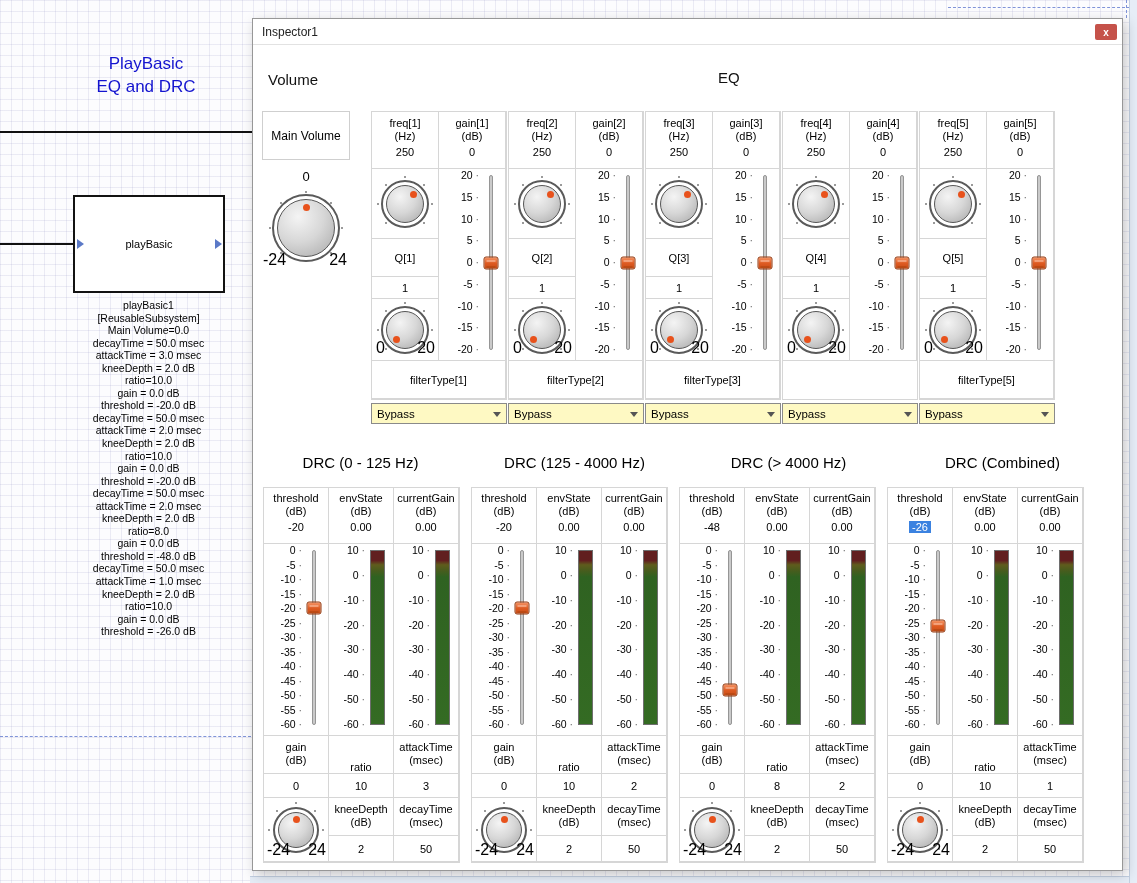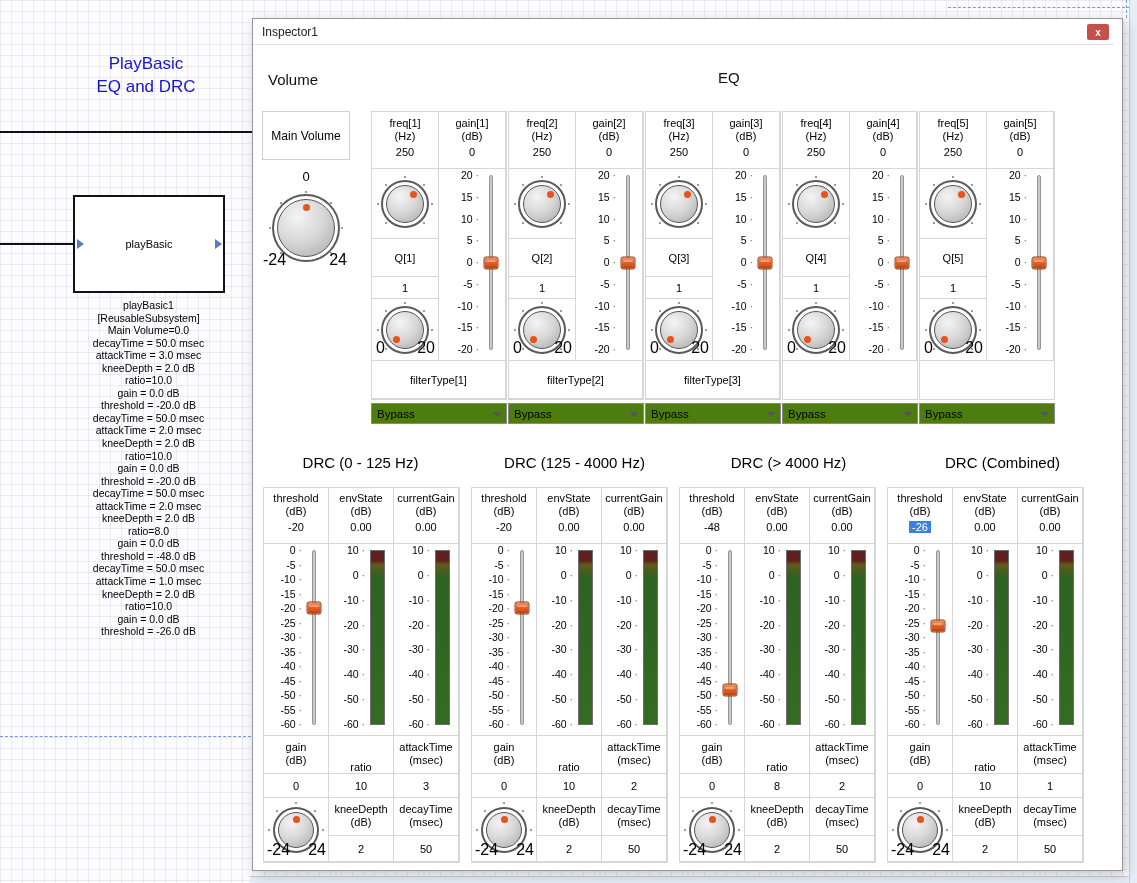--- a/index.html
+++ b/index.html
@@ -36,21 +36,21 @@
   .dash-v { position:absolute; border-left:1.5px dashed #8094d8; }
   .dash-trv { left:1126px; top:0; height:18px; }
   .scroll-v { position:absolute; right:0; top:0; width:8px; height:883px;
     background:#e6edf7; border-left:1px solid #c3d0e2; }
   .scroll-h { position:absolute; left:250px; right:8px; bottom:0; height:7px;
     background:#e6edf7; border-top:1px solid #c3d0e2; }
 
   
   .inspector { position:absolute; left:252px; top:18px; width:871px; height:853px;
     background:#fff; border:1px solid #979797; box-shadow:3px 4px 12px rgba(0,0,0,.22); }
-  .titlebar { position:absolute; left:0; top:0; right:8px; height:26px; background:#fff;
+  .titlebar { position:absolute; left:0; top:0; right:0; height:26px; background:#fff;
     border-bottom:1px solid #e2e2e2; }
   .titlebar .title { position:absolute; left:9px; top:6px; font-size:12px; color:#222; }
   .closebtn { position:absolute; right:5px; top:5px; width:22px; height:16px; background:#c5524a;
     border-radius:2px; color:#fff; font-size:10px; font-weight:bold; display:flex;
     align-items:center; justify-content:center; cursor:default; }
   .win-content { position:absolute; left:0; top:26px; right:0; bottom:0; }
 
   .sec-h { position:absolute; font-size:15px; color:#111; }
   .h-volume { left:15px; top:26px; }
   .h-eq { left:441px; top:24px;margin-left:24px; }
@@ -97,21 +97,21 @@
   .eq-grid > div { border-right:1px solid #d6d6d6; border-bottom:1px solid #d6d6d6; }
   .c-hdr { padding-top:5px; text-align:center; }
   .c-knob { grid-column:1; grid-row:2; display:flex; align-items:center; justify-content:center; position:relative; }
   .c-qknob { grid-row:5; }
   .c-slider { grid-column:2; grid-row:2 / span 4; position:relative; }
   .c-qname { grid-column:1; grid-row:3; display:flex; align-items:center; justify-content:center; font-size:11px; }
   .c-qval { grid-column:1; grid-row:4; display:flex; align-items:center; justify-content:center; font-size:11px; }
   .c-ftype { grid-column:1 / span 2; grid-row:6; display:flex; align-items:center; justify-content:center; font-size:11px; }
   .c-qknob .kmin { position:absolute; left:4px; bottom:3px; }
   .c-qknob .kmax { position:absolute; right:3px; bottom:3px; }
-  .dd { position:relative; margin-top:3px; height:21px; border:1px solid #8a8a8a; background:#4d7c0f;
+  .dd { position:relative; margin-top:3px; height:21px; border:1px solid #8a8a8a; background:#fef9c3;
     display:flex; align-items:center; padding-left:5px; font-size:11.5px; }
   .dd-arrow { position:absolute; right:5px; top:8px; width:0; height:0;
     border-left:4px solid transparent; border-right:4px solid transparent; border-top:5px solid #555; }
 
   
   .ticks { position:absolute; top:1px; bottom:5px; left:0; right:26px; display:flex;
     flex-direction:column; justify-content:space-between; align-items:flex-end; }
   .tick { font-size:10.5px; line-height:11px; white-space:nowrap; }
   .tick::after { content:" \00B7"; color:#666; }
   .tz { position:absolute; top:6px; bottom:10px; right:6px; width:16px; }
@@ -517,20 +517,23 @@
             </div>
             <div class="c-knob c-qknob">
               <div class="knob k48">
                 <span class="kticks t-sm"></span>
                 <div class="kface"></div>
                 <div class="kdot dot-q"></div>
               </div>
               <span class="kmin">0</span>
               <span class="kmax">20</span>
             </div>
+            <div class="c-ftype">
+              <span>filterType[5]</span>
+            </div>
           </div>
           <div class="dd">
             <span class="dd-val">Bypass</span>
             <span class="dd-arrow"></span>
           </div>
         </div>
       </div>
 
     <div class="drc-titles">
 

